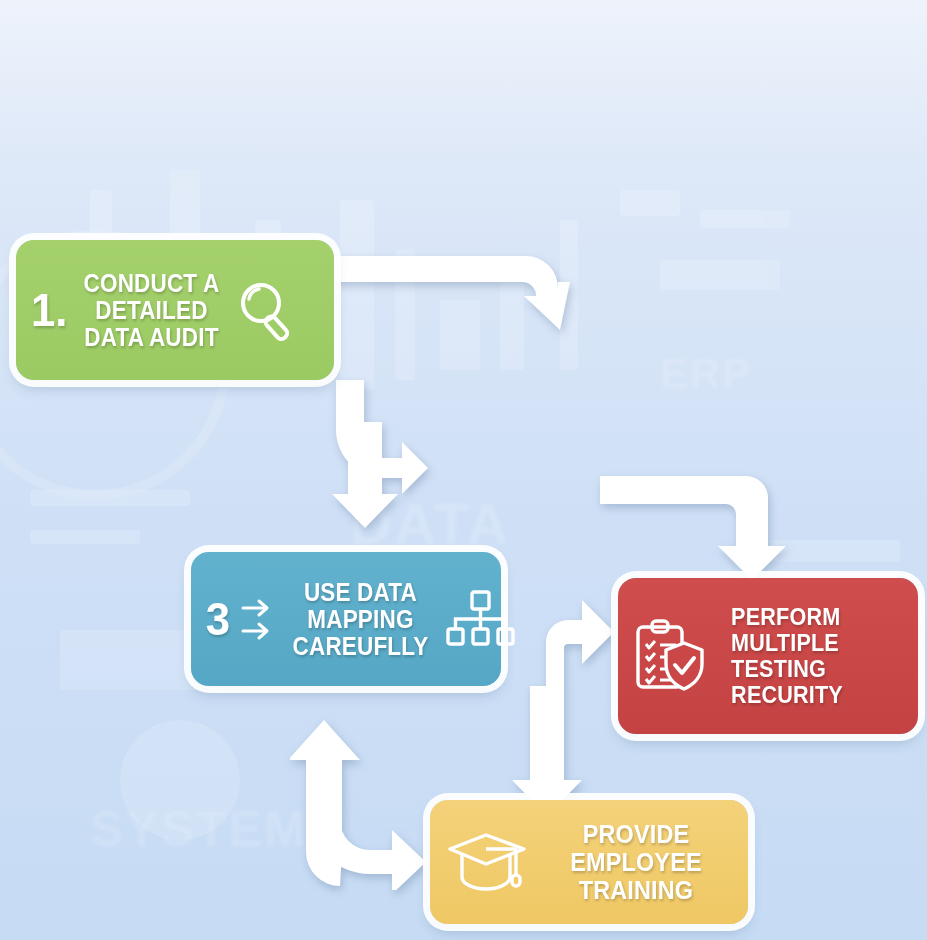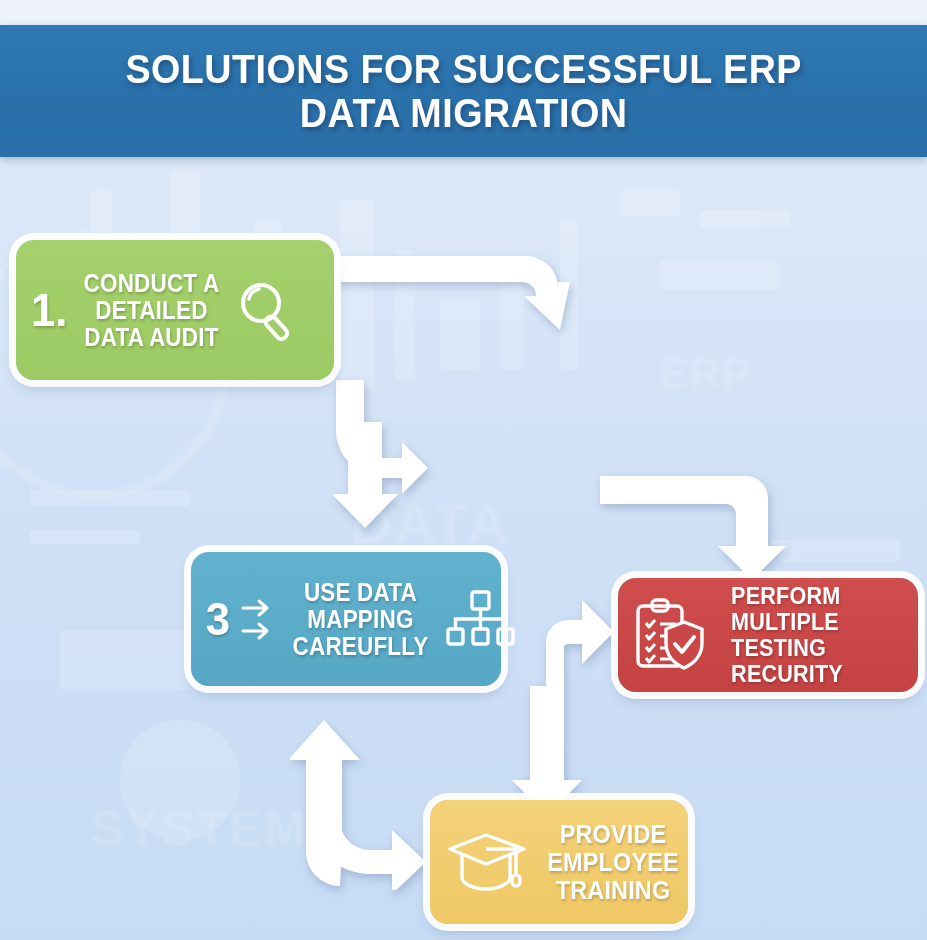--- a/index.html
+++ b/index.html
@@ -87,24 +87,24 @@
 
   #box-audit{left:16px;  top:240px; width:318px; height:140px;
              background:linear-gradient(180deg,#a4d16c 0%,#9bc962 100%);
              padding:0 14px; gap:8px; justify-content:flex-start;}
   #box-strategy{left:433px;top:326px; width:312px; height:136px;
              background:linear-gradient(180deg,#ef9f59 0%,#e9944d 100%);
              padding:0 12px; gap:4px; justify-content:center;}
   #box-mapping{left:191px; top:552px; width:310px; height:134px;
              background:linear-gradient(180deg,#62b2ce 0%,#55a7c5 100%);
              padding:0 14px; gap:10px; justify-content:flex-start;}
-  #box-testing{left:618px; top:578px; width:300px; height:114px;
+  #box-testing{left:618px; top:578px; width:300px; height:156px;
              background:linear-gradient(180deg,#cf4d4d 0%,#c44242 100%);
              padding:0 14px; gap:14px; justify-content:flex-start;}
-  #box-training{left:430px; top:800px; width:258px; height:124px;
+  #box-training{left:430px; top:800px; width:318px; height:124px;
              background:linear-gradient(180deg,#f4d27a 0%,#efc864 100%);
              padding:0 16px; gap:10px; justify-content:flex-start;}
 
   .arrow{position:absolute;pointer-events:none;}
   .arrow svg{display:block;filter:drop-shadow(2px 4px 4px rgba(60,90,130,.28));}
 </style>
 </head>
 <body>
 
 <div id="canvas">
@@ -129,26 +129,20 @@
     <div class="bg-blob" style="left:30px;top:370px;width:110px;height:14px;"></div>
     <div class="bg-blob" style="left:60px;top:470px;width:200px;height:60px;"></div>
     <div class="bg-blob" style="left:120px;top:560px;width:120px;height:120px;border-radius:50%;"></div>
     <div class="bg-blob" style="left:770px;top:380px;width:130px;height:22px;"></div>
     <div class="bg-blob" style="left:790px;top:430px;width:100px;height:14px;"></div>
     <div class="bg-word" style="left:350px;top:330px;font-size:58px;">DATA</div>
     <div class="bg-word" style="left:660px;top:190px;font-size:42px;">ERP</div>
     <div class="bg-word" style="left:90px;top:640px;font-size:50px;">SYSTEM</div>
   </div>
 
-  <div class="header">
-    <h1>
-      <span>SOLUTIONS FOR SUCCESSFUL ERP</span><br>
-      <span>DATA MIGRATION</span>
-    </h1>
-  </div>
 
   <div class="arrow" style="left:326px;top:250px;">
     <svg width="260" height="80" viewBox="0 0 260 80">
       <path d="M4 14 H196 a14 14 0 0 1 14 14 V28 l-12 0 36 34 10 -48 -12 0 V20 a32 32 0 0 0 -32 -32 H4 Z" transform="translate(0,18)" fill="#ffffff"></path>
     </svg>
   </div>
 
   <div class="arrow" style="left:330px;top:370px;">
     <svg width="120" height="170" viewBox="0 0 120 170">
       <path d="M34 4 v58 a20 20 0 0 0 20 20 h18 v-16 l26 26 -26 26 v-16 h-18 a48 48 0 0 1 -48 -48 V4 Z" fill="#ffffff" transform="translate(0,6)"></path>

